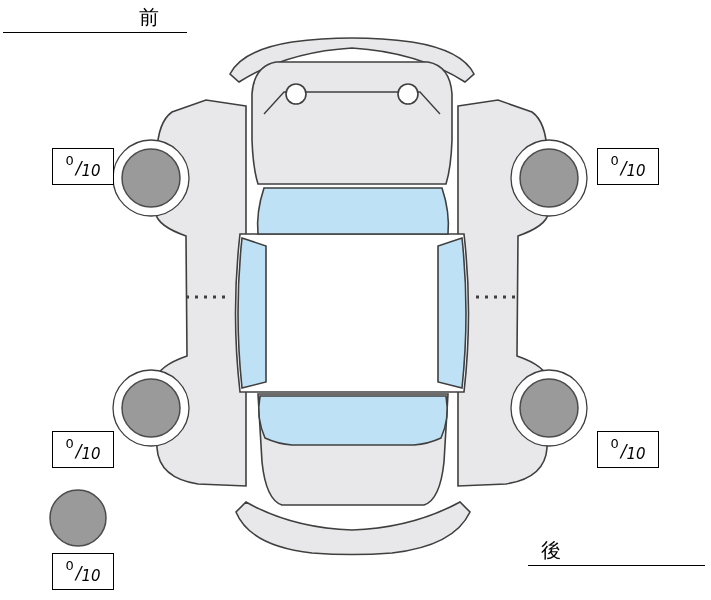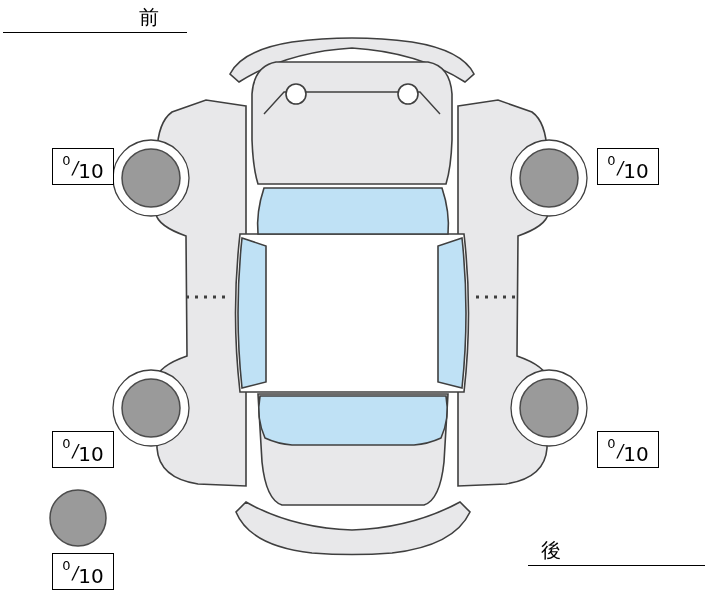--- a/index.html
+++ b/index.html
@@ -32,21 +32,21 @@
     width: 62px;
     height: 37px;
     border: 1px solid #000;
     background: #fff;
     display: flex;
     align-items: center;
     justify-content: center;
   }
   .score-val   { font-size: 13px; transform: translateY(-6px); margin-right: 2px; }
   .score-slash { font-size: 17px; font-style: italic; transform: translateY(1px); }
-  .score-max   { font-size: 20px; transform: translateY(4px); }
+  .score-max   { font-size: 15px; transform: translateY(4px); font-style: italic; }
 
   svg.car { position: absolute; left: 0; top: 0; }
 
   .shape-body   { fill: var(--body-fill, #e8e8ea); stroke: var(--outline, #3f3f3f); stroke-width: 1.6; }
   .shape-white  { fill: #ffffff; stroke: var(--outline, #3f3f3f); stroke-width: 1.6; }
   .shape-window { fill: var(--window-fill, #bfe1f5); stroke: var(--outline, #3f3f3f); stroke-width: 1.6; }
   .shape-arch   { fill: var(--arch-fill, #ffffff); stroke: var(--outline, #3f3f3f); stroke-width: 1.3; }
   .shape-tire   { fill: var(--tire-fill, #9a9a9a); stroke: var(--tire-outline, #4c4c4c); stroke-width: 1.5; }
   .shape-line   { fill: none; stroke: var(--outline, #3f3f3f); stroke-width: 1.4; }
   .shape-dots   { fill: none; stroke: var(--outline, #3f3f3f); stroke-width: 3; stroke-dasharray: 3 6; }

